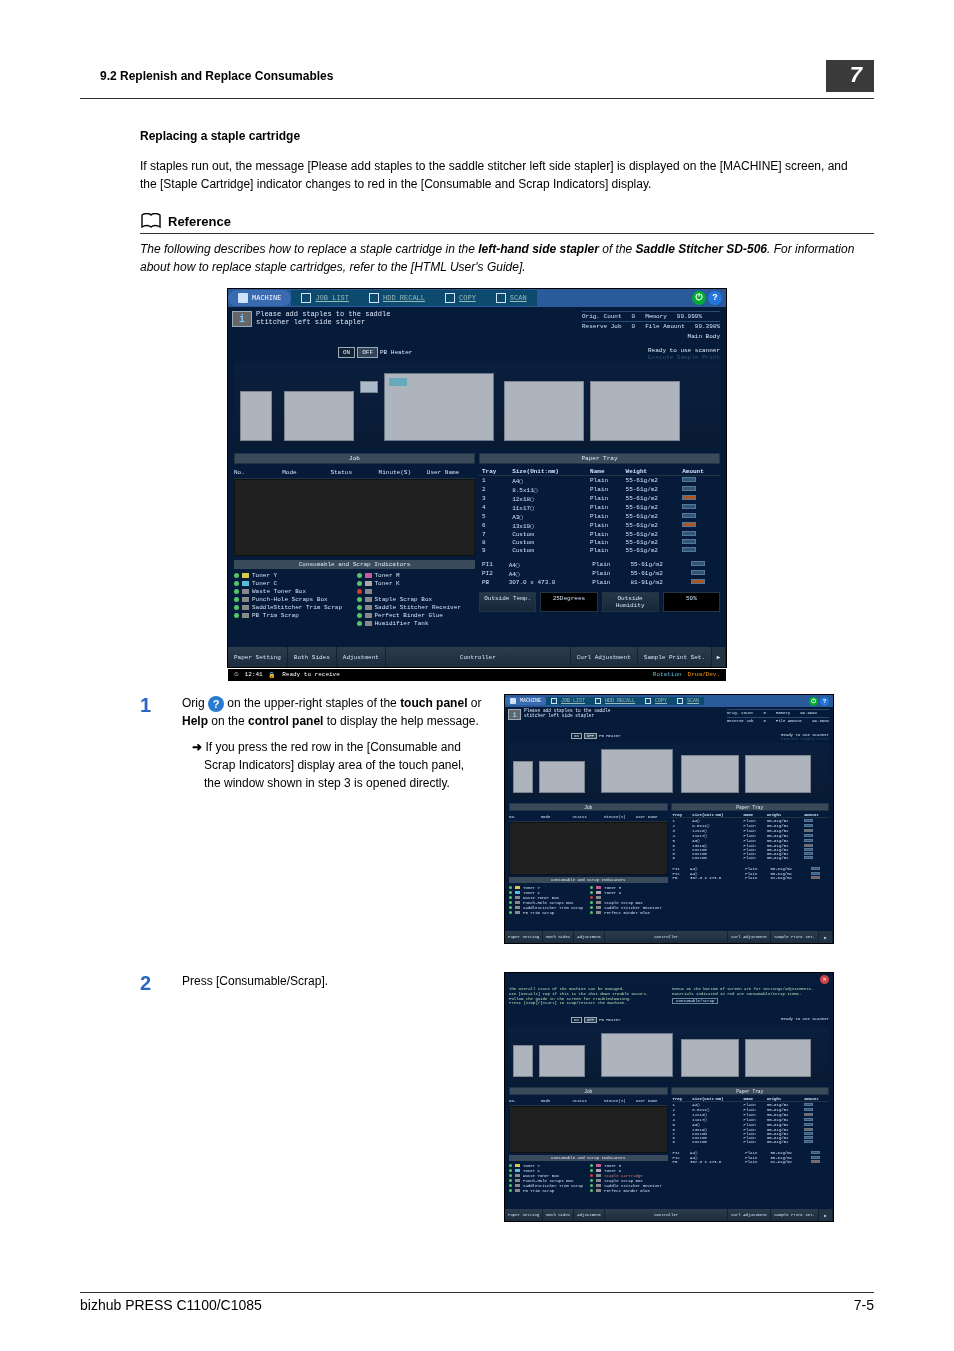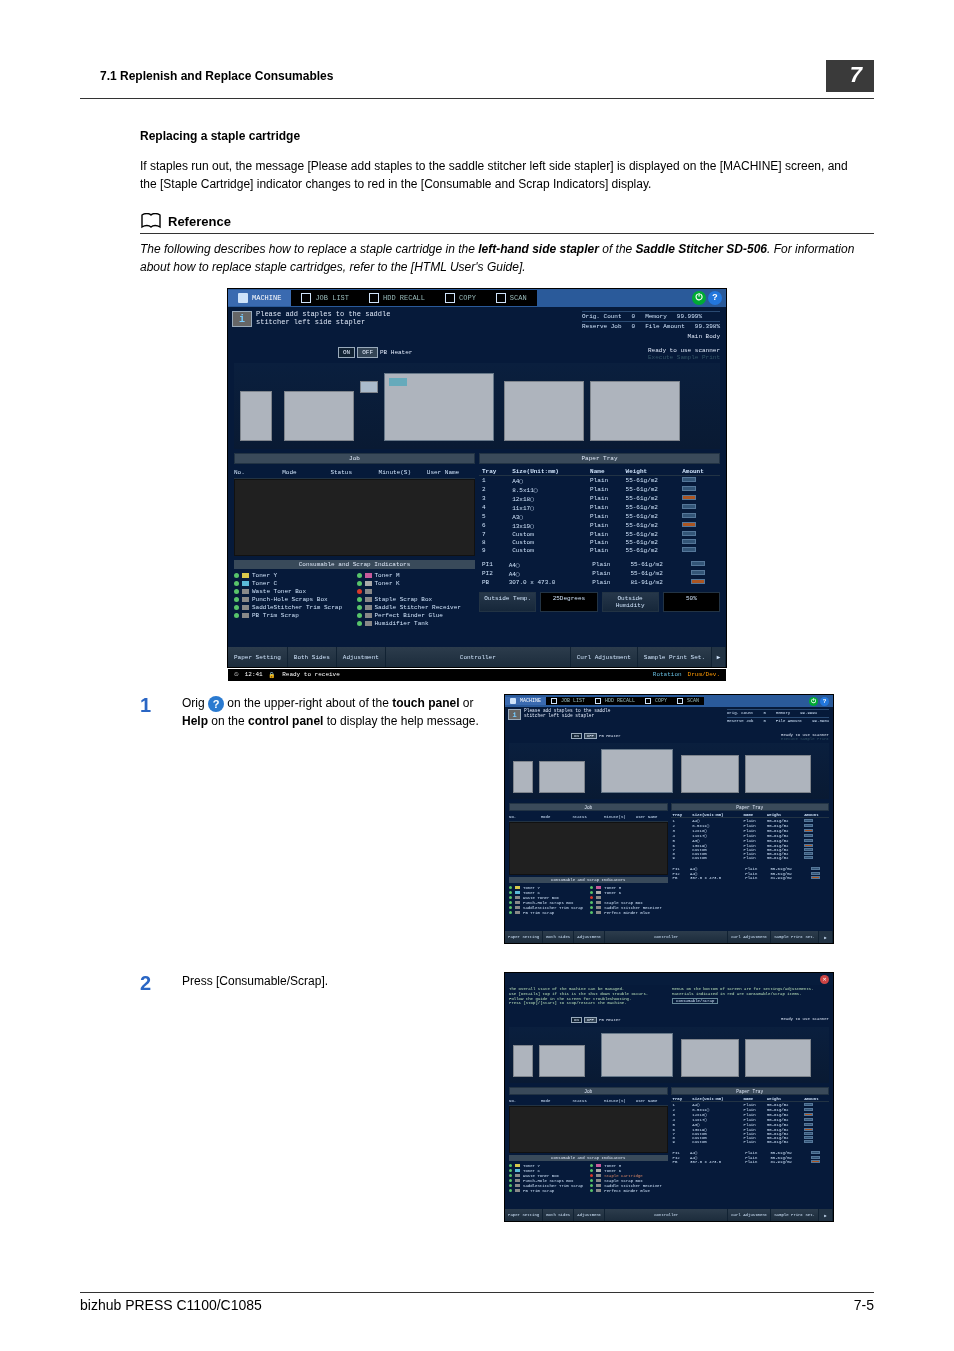--- a/index.html
+++ b/index.html
@@ -95,22 +95,22 @@
     display: flex;
     align-items: center;
   }
   .ms-tab {
     padding: 3px 10px;
     color: #fff;
     display: flex;
     align-items: center;
     gap: 4px;
   }
-  .ms-tab.active { background: #3a6ab0; }
-  .ms-tab.dark { background: #000000; color: #9bb; }
+  .ms-tab.active { background: #3a6ab0; border-radius: 8px; }
+  .ms-tab.dark { background: #0c4a6e; color: #9bb; text-decoration: underline; }
   .ms-tab-icon { width: 10px; height: 10px; background: #cfe3fa; border-radius: 1px; }
   .ms-tab-icon2 { width: 10px; height: 10px; border: 1px solid #cfe3fa; }
   .ms-topright {
     margin-left: auto;
     display: flex;
     gap: 2px;
     padding-right: 4px;
   }
   .ms-topright .ci {
     width: 14px; height: 14px; border-radius: 50%;
@@ -333,21 +333,21 @@
     border-top: 1px solid #333;
     padding-top: 4px;
   }
 </style>
 </head>
 <body>
 
 <div class="page">
 
   <div class="header-bar">
-    <div class="section-title">7.1    Replenish and Replace Consumables</div>
+    <div class="section-title">9.2    Replenish and Replace Consumables</div>
     <div class="chapter-badge">7</div>
   </div>
 
   <div class="main-heading">Replacing a staple cartridge</div>
 
   <div class="body-text">If staples run out, the message [Please add staples to the saddle stitcher left side stapler] is displayed on the [MACHINE] screen, and the [Staple Cartridge] indicator changes to red in the [Consumable and Scrap Indicators] display.</div>
 
   <div class="ref-block">
     <div class="ref-header">
       <span class="ref-icon">
@@ -652,21 +652,24 @@
         <span>Ready to receive</span>
       <span class="rot">Rotation</span>
       <span class="drum">Drum/Dev.</span>
     </div>
   </div>
 
   <div class="step">
     <div class="step-num">1</div>
     <div class="step-content">
       <p>
-        <span>Orig </span><span class="help-circle">?</span><span> on the upper-right about of the </span><b>touch panel</b><span> or </span><b>Help</b><span> on the </span><b>control panel</b><span> to display the help message.</span>
+        <span>Orig </span><span class="help-circle">?</span><span> on the upper-right staples of the </span><b>touch panel</b><span> or </span><b>Help</b><span> on the </span><b>control panel</b><span> to display the help message.</span>
+      </p>
+      <p class="sub">
+        <span class="arrow">➜</span> <span>If you press the red row in the [Consumable and Scrap Indicators] display area of the touch panel, the window shown in step 3 is opened directly.</span>
       </p>
     </div>
     <div class="step-img">
 
       <div class="thumb">
         <div class="ms-topbar">
           <div class="ms-tab active">
               <span class="ms-tab-icon"></span>
               <span>MACHINE</span>
             </div>

